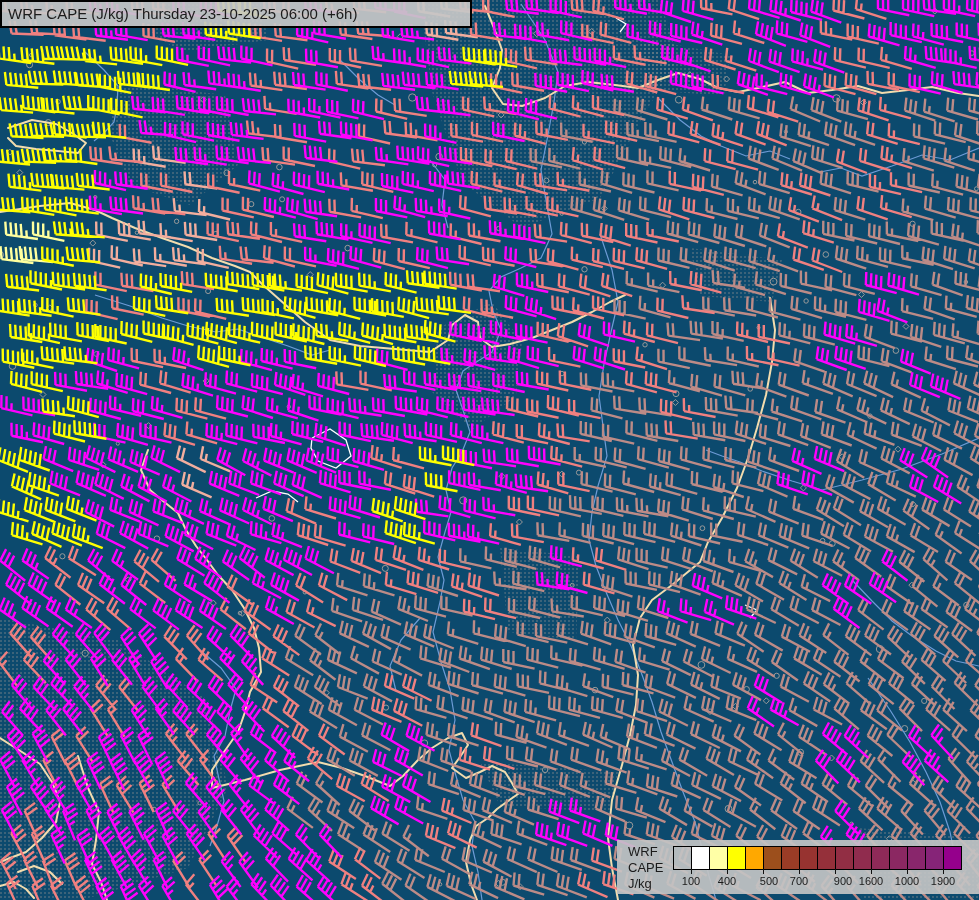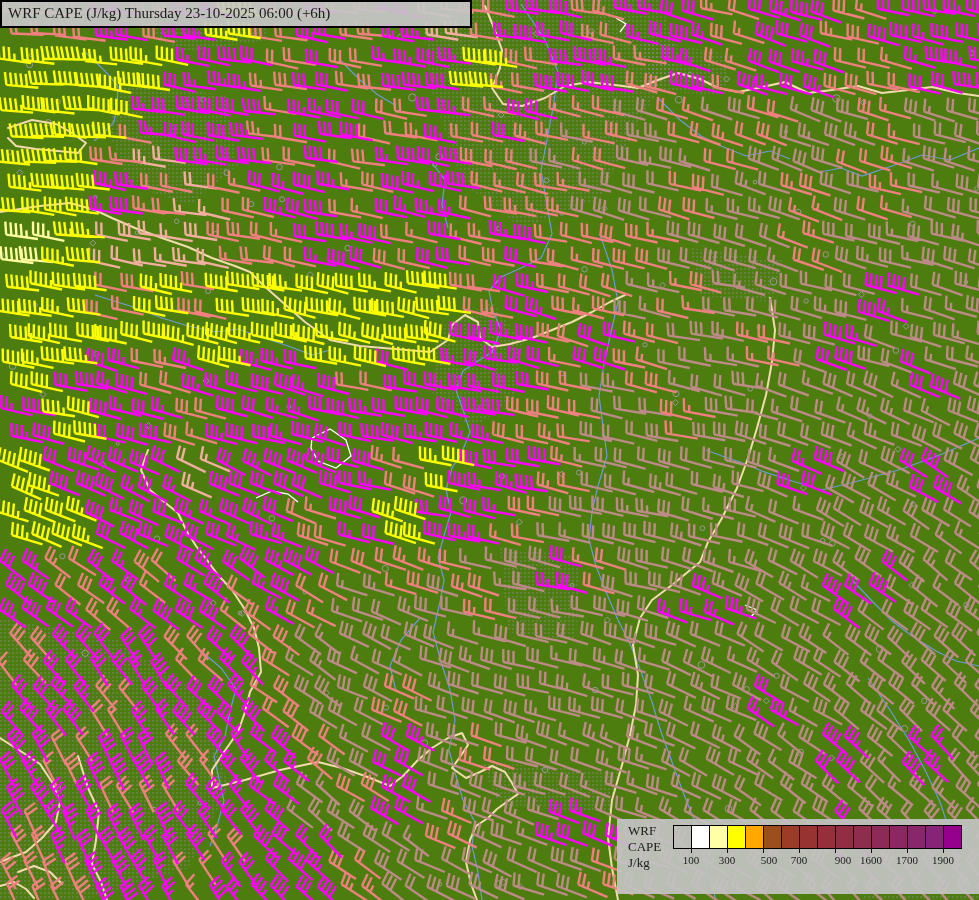--- a/index.html
+++ b/index.html
@@ -1,22 +1,22 @@
 <!DOCTYPE html>
 <html><head>
 <meta charset="utf-8">
 <style>
   html,body{margin:0;padding:0;background:#000;}
-  .stage{position:relative;width:979px;height:900px;background:#4d7c0f;overflow:hidden;
-         font-family:Liberation Serif, serif;}
+  .stage{position:relative;width:979px;height:900px;background:#0c4a6e;overflow:hidden;
+         font-family:Liberation Sans, sans-serif;}
   #map-svg{position:absolute;left:0;top:0;}
   .titlebox{position:absolute;left:0;top:0;width:456px;background:rgba(198,198,198,0.93);
             border:2px solid #000;padding:2px 6px 3px 6px;color:#1b1b1b;
             font-size:15px;line-height:19px;white-space:nowrap;}
-  .legend{position:absolute;right:0;bottom:6px;width:362px;height:75px;
+  .legend{position:absolute;right:0;bottom:6px;width:362px;height:54px;
           background:rgba(195,195,195,0.92);color:#1b1b1b;}
   .legend-labels{position:absolute;left:11px;top:4px;font-size:13px;line-height:16px;}
   .legend-bar{position:absolute;left:56px;top:6px;height:22px;display:flex;
               border:1px solid #000;}
   .legend-bar .sw{width:17px;height:22px;border-right:1px solid #000;}
   .legend-bar .sw:last-child{border-right:none;}
   .legend-ticks{position:absolute;left:56px;top:29px;width:290px;height:26px;}
   .legend-ticks .tick{position:absolute;top:0;width:1px;height:5px;background:#111;}
   .legend-ticks .tick-label{position:absolute;top:6px;transform:translateX(-50%);
                             font-size:11px;}
@@ -243,28 +243,28 @@
         <div class="sw" style="background: rgb(142, 42, 88);"></div>
         <div class="sw" style="background: rgb(139, 40, 98);"></div>
         <div class="sw" style="background: rgb(137, 38, 108);"></div>
         <div class="sw" style="background: rgb(134, 36, 120);"></div>
         <div class="sw" style="background: rgb(149, 0, 140);"></div>
       </div>
     <div class="legend-ticks" id="legend-ticks">
         <div class="tick" style="left: 18px;"></div>
         <div class="tick-label" style="left: 18px;">100</div>
         <div class="tick" style="left: 54px;"></div>
-        <div class="tick-label" style="left: 54px;">300</div>
+        <div class="tick-label" style="left: 54px;">400</div>
         <div class="tick" style="left: 90px;"></div>
         <div class="tick-label" style="left: 90px; margin-left: 6px;">500</div>
         <div class="tick" style="left: 126px;"></div>
         <div class="tick-label" style="left: 126px;">700</div>
         <div class="tick" style="left: 162px;"></div>
         <div class="tick-label" style="left: 170px;">900</div>
         <div class="tick" style="left: 198px;"></div>
         <div class="tick-label" style="left: 198px;">1600</div>
         <div class="tick" style="left: 234px;"></div>
-        <div class="tick-label" style="left: 234px;">1700</div>
+        <div class="tick-label" style="left: 234px;">1000</div>
         <div class="tick" style="left: 270px;"></div>
         <div class="tick-label" style="left: 270px;">1900</div>
       </div>
   </div>
 </div>
 
 </body></html>

